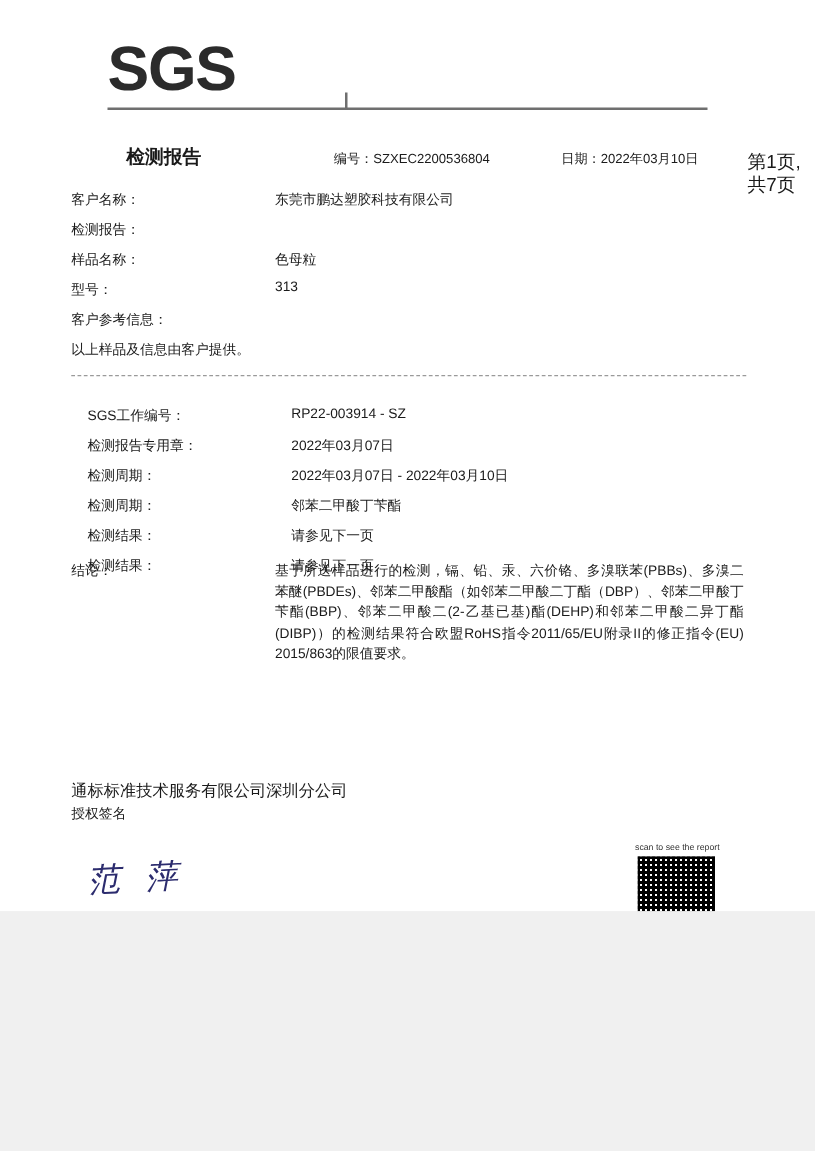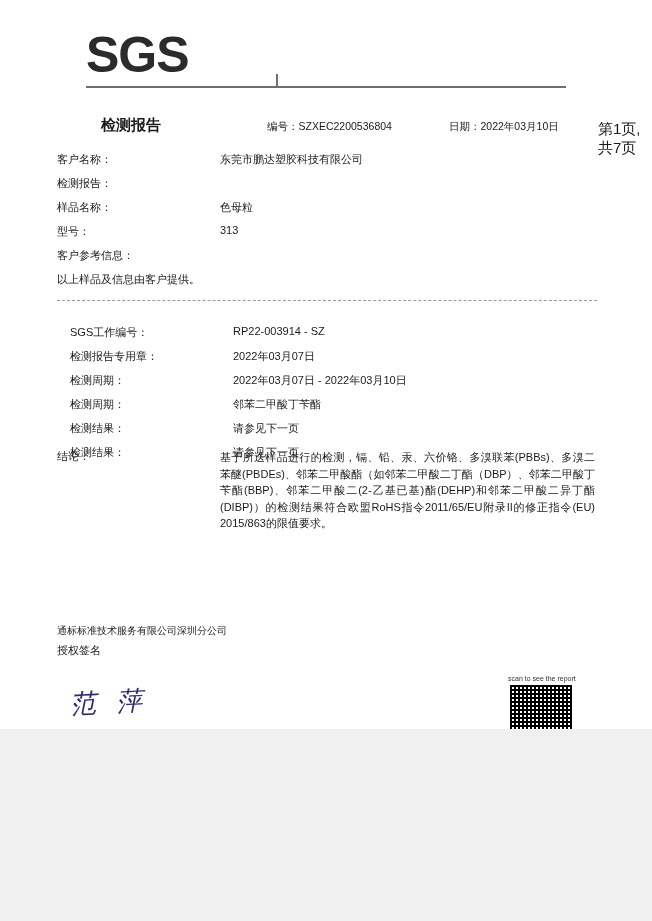--- a/index.html
+++ b/index.html
@@ -154,21 +154,21 @@
     top: 0;
     width: 375px;
     line-height: 16.5px;
     text-align: justify;
   }
   
   .sig-company {
     position: absolute;
     left: 57px;
     top: 624px;
-    font-size: 10px;
+    font-size: 13px;
     color: #1a1a1a;
   }
   .sig-auth {
     position: absolute;
     left: 57px;
     top: 643px;
     font-size: 11px;
     color: #1a1a1a;
   }
   .sig-script {

